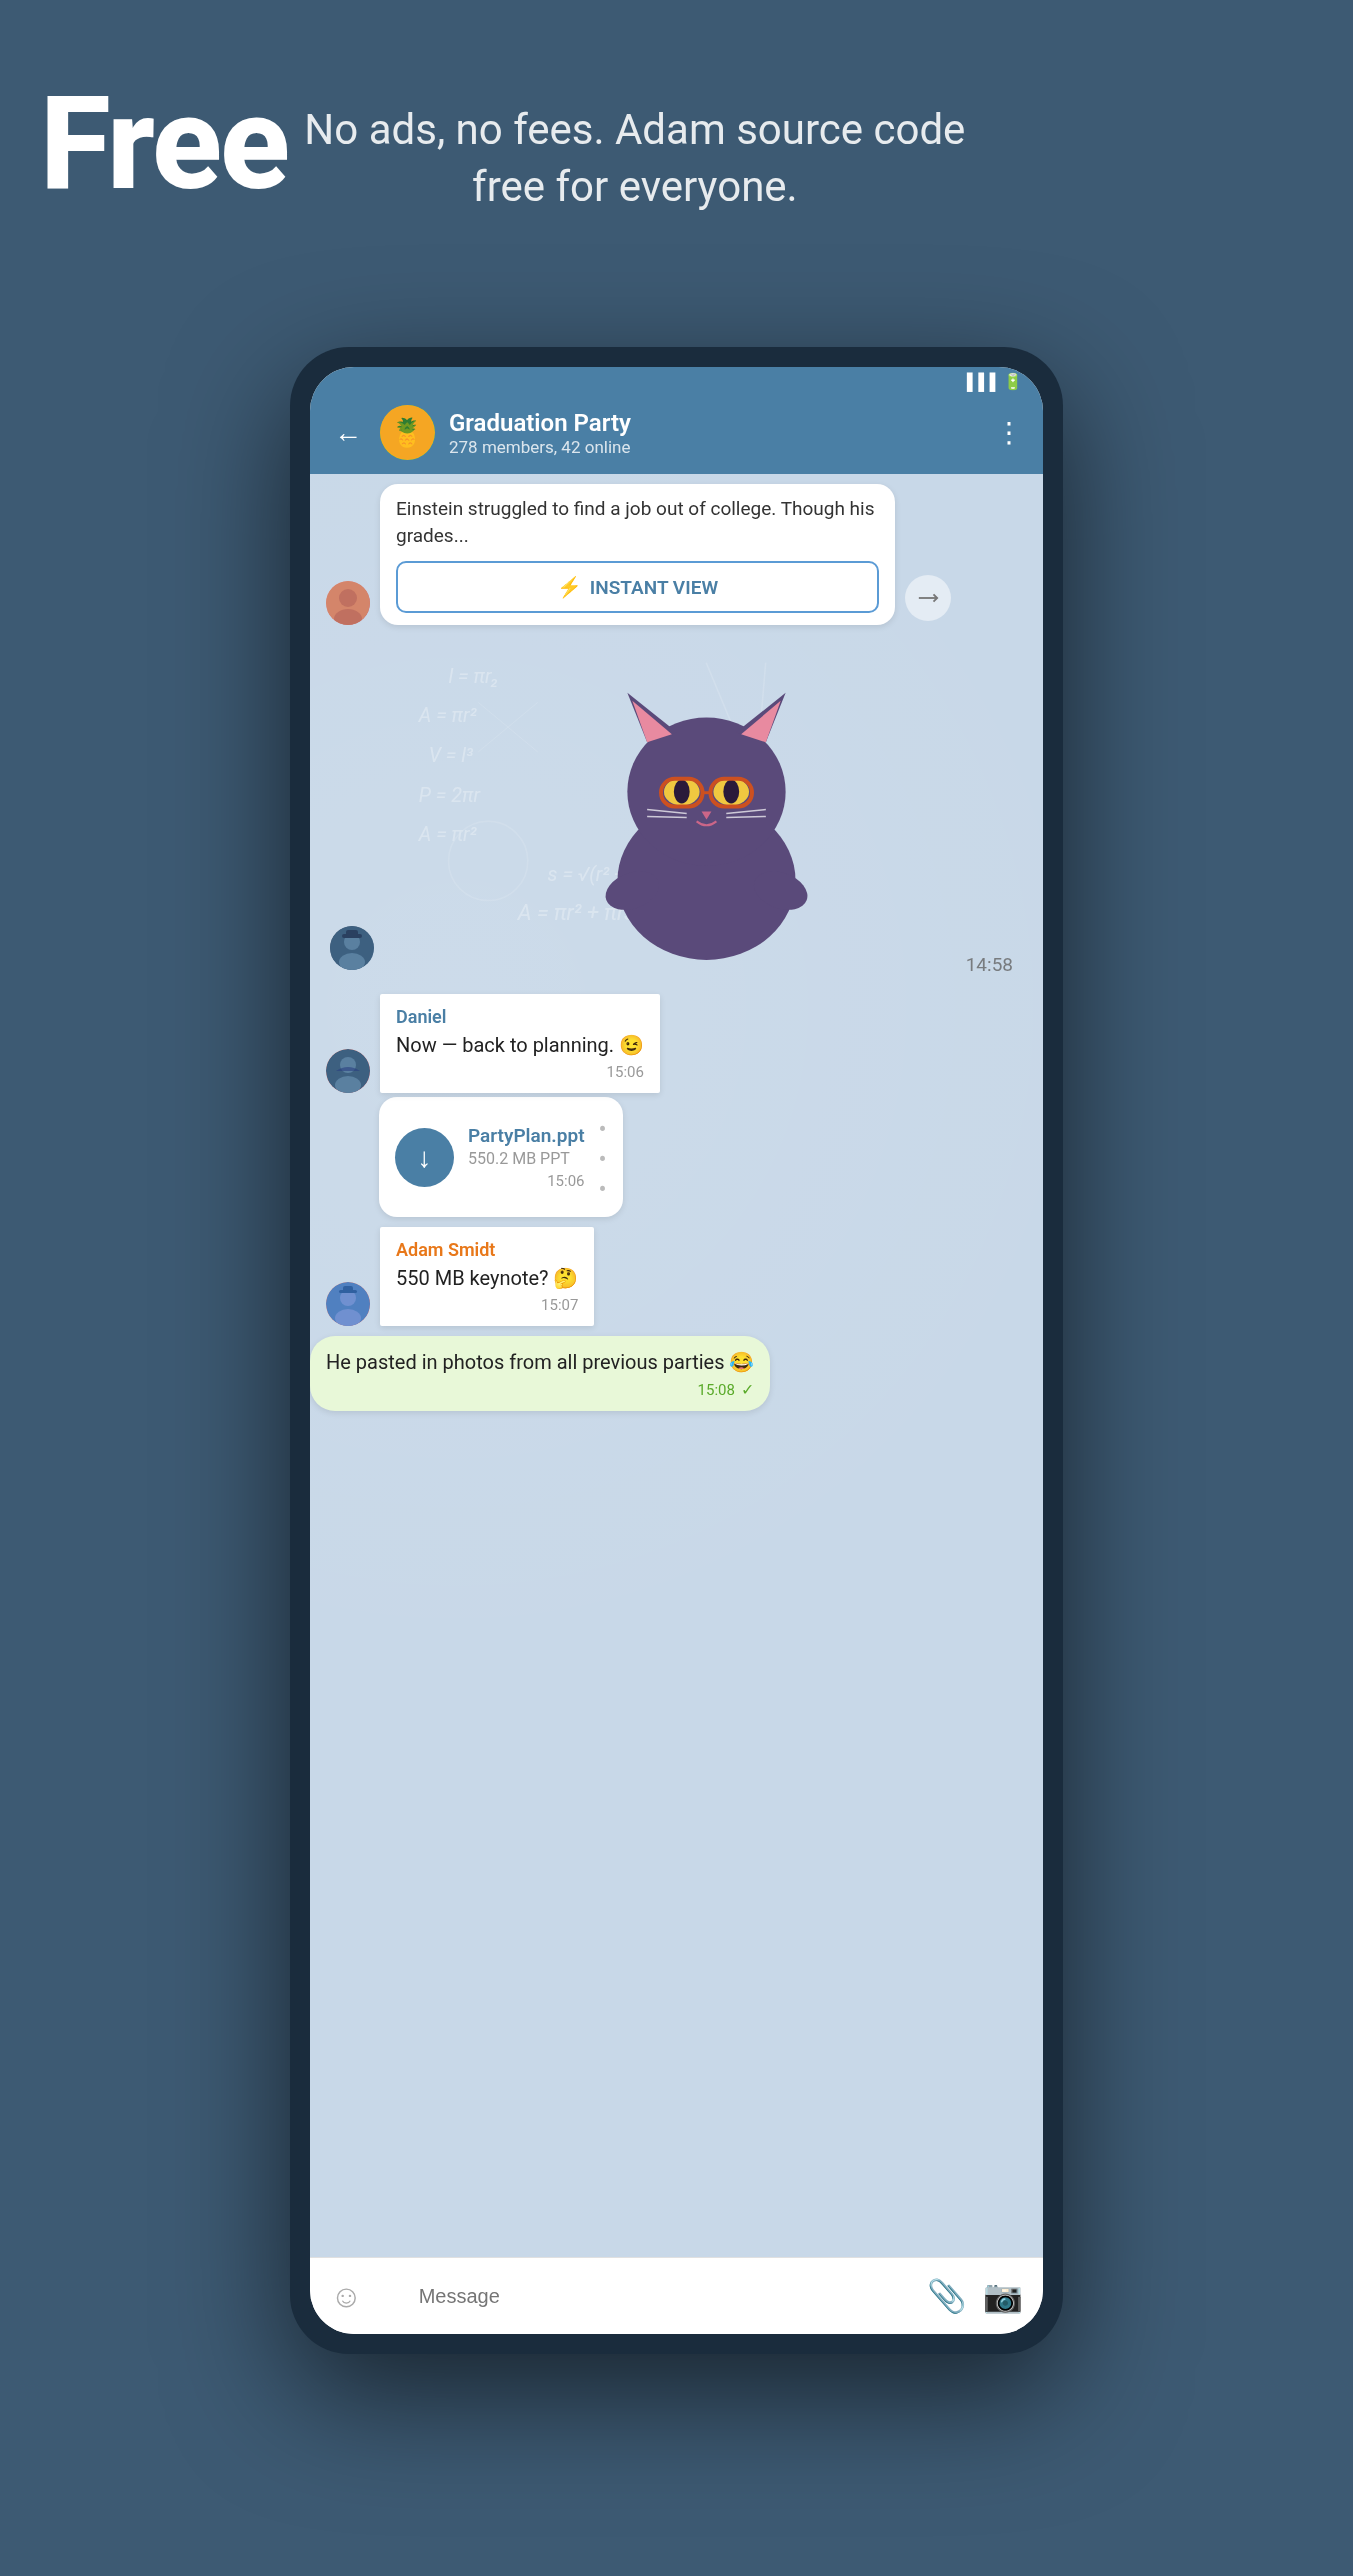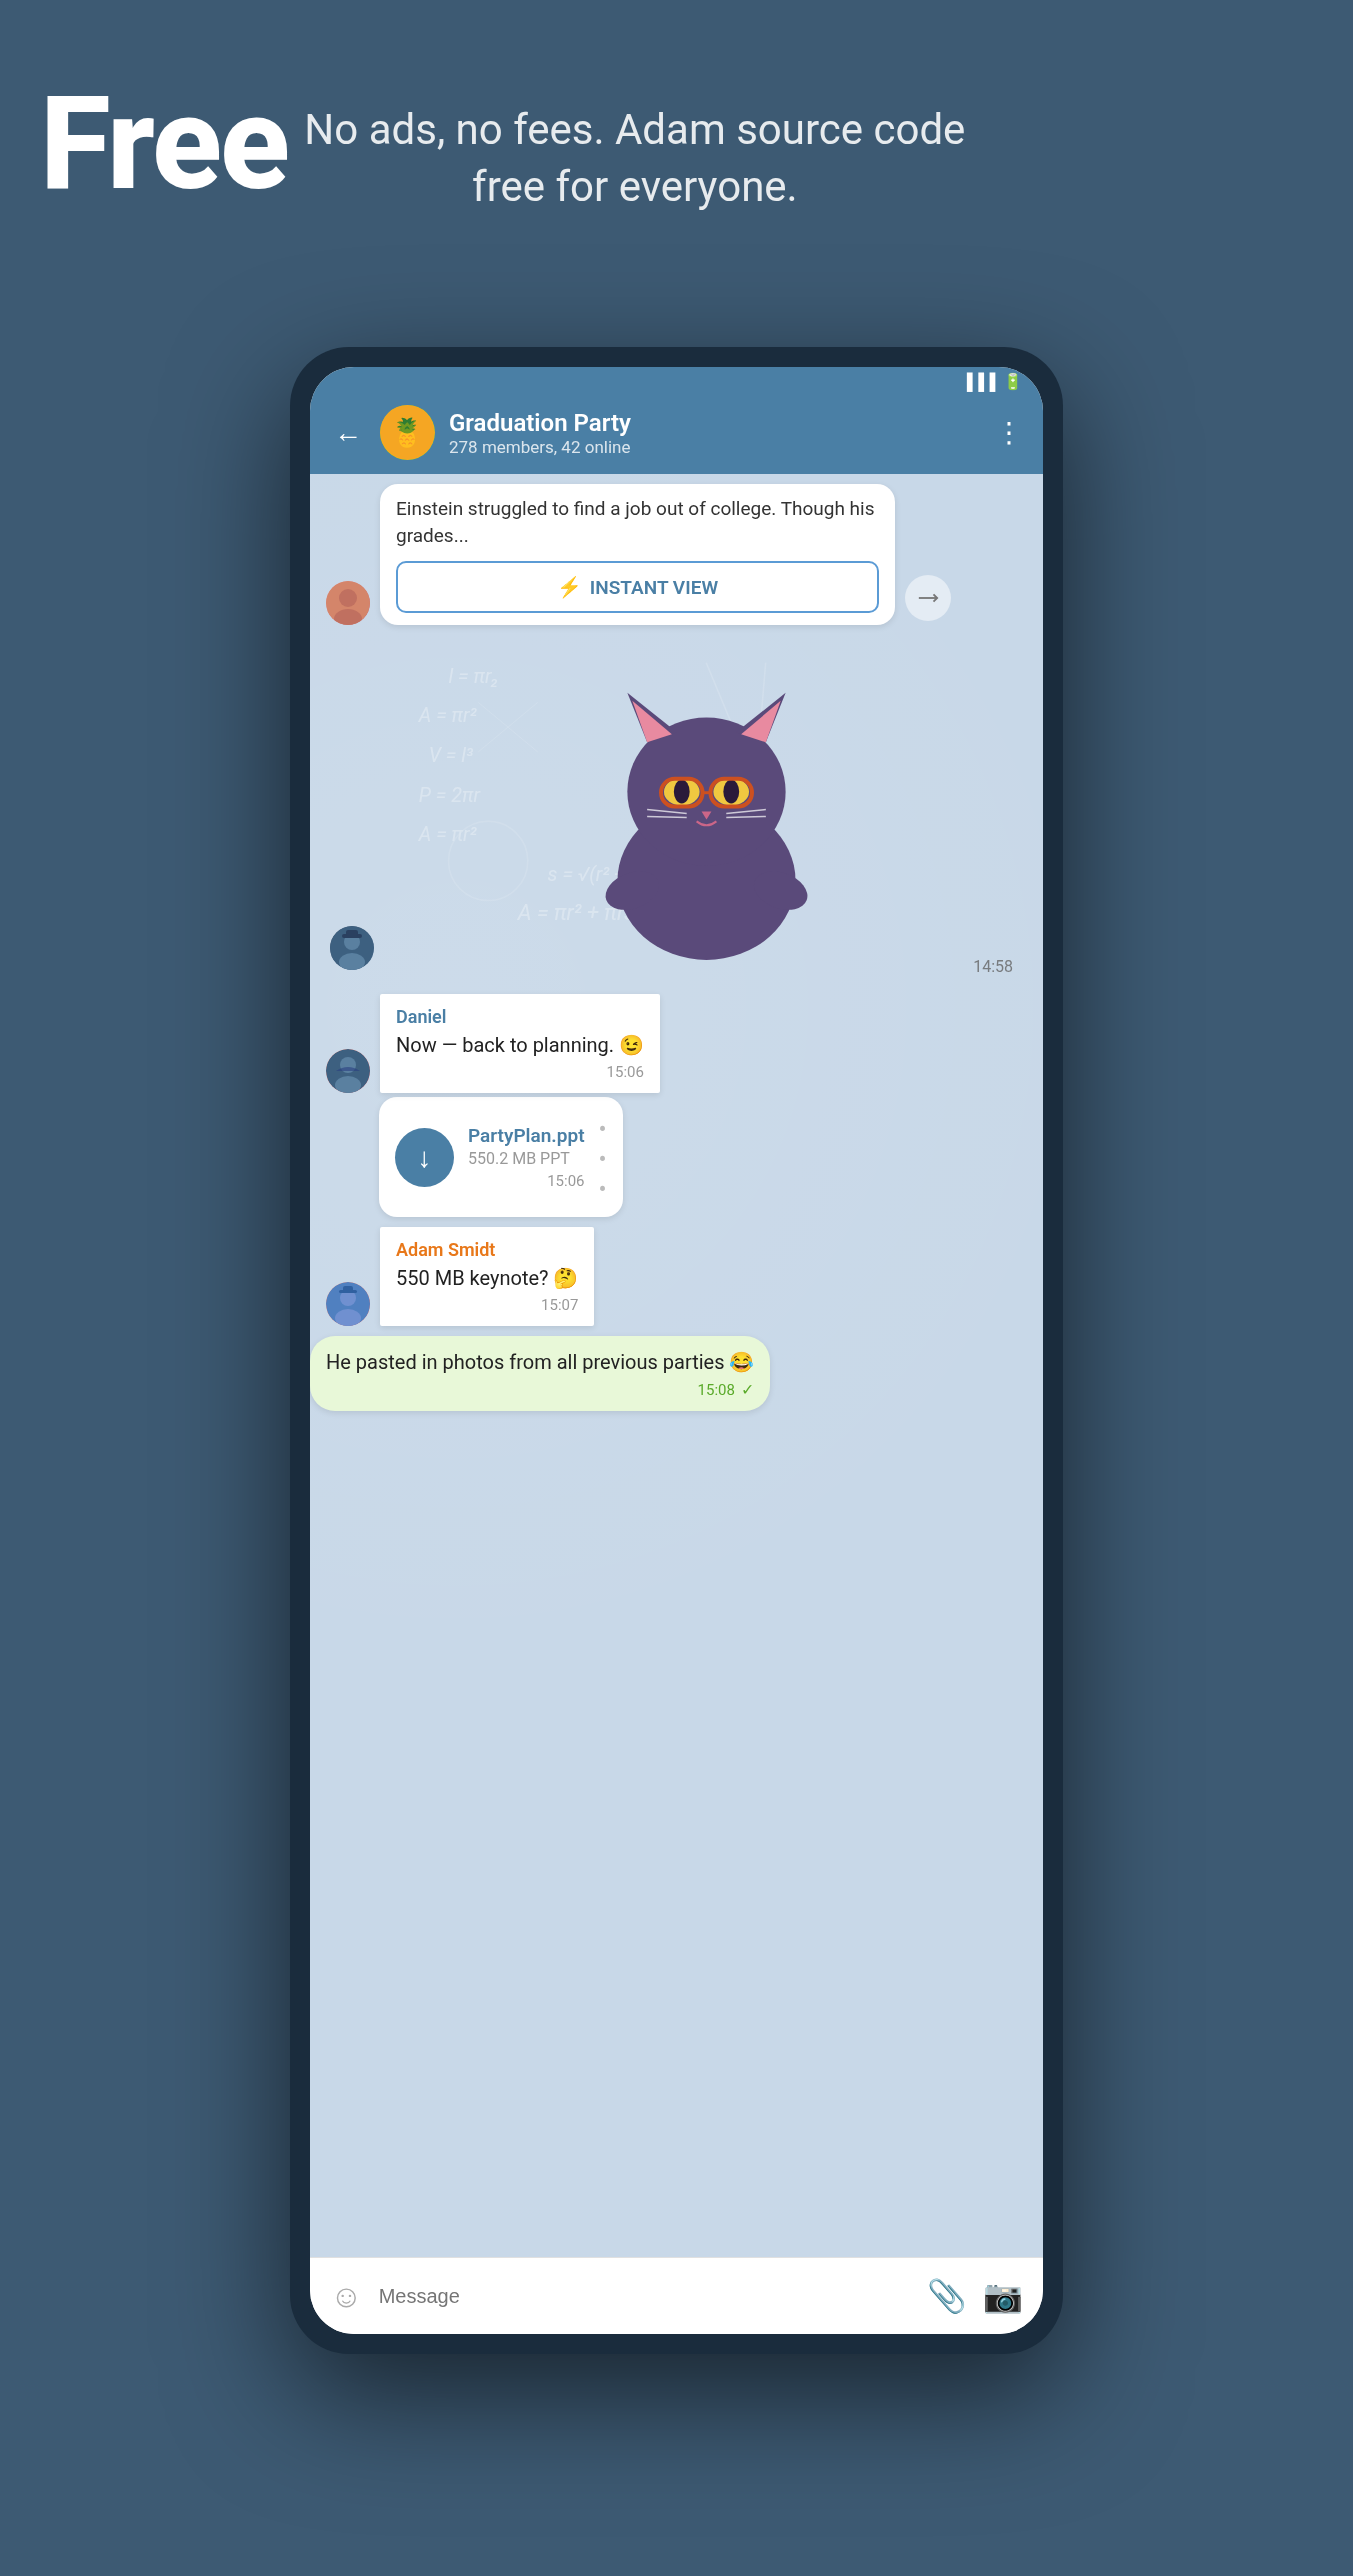--- a/index.html
+++ b/index.html
@@ -246,21 +246,21 @@
       display: flex;
       align-items: center;
       justify-content: center;
     }
 
     .sticker-time {
       position: absolute;
       bottom: 14px;
       right: 30px;
       color: rgba(100,100,100,0.8);
-      font-size: 16px;
+      font-size: 19px;
     }
 
     
     .message-row {
       display: flex;
       align-items: flex-end;
       margin: 4px 16px;
       gap: 10px;
     }
 
@@ -395,20 +395,21 @@
     }
 
     .message-input {
       flex: 1;
       height: 48px;
       border: none;
       background: transparent;
       font-size: 20px;
       color: #999;
       outline: none;
+      margin-left: 40px;
     }
   </style>
 </head>
 <body>
 
 <div class="hero-section">
   <h1 class="hero-title">Free</h1>
   <p class="hero-subtitle">No ads, no fees. Adam source code free for everyone.</p>
 </div>
 

